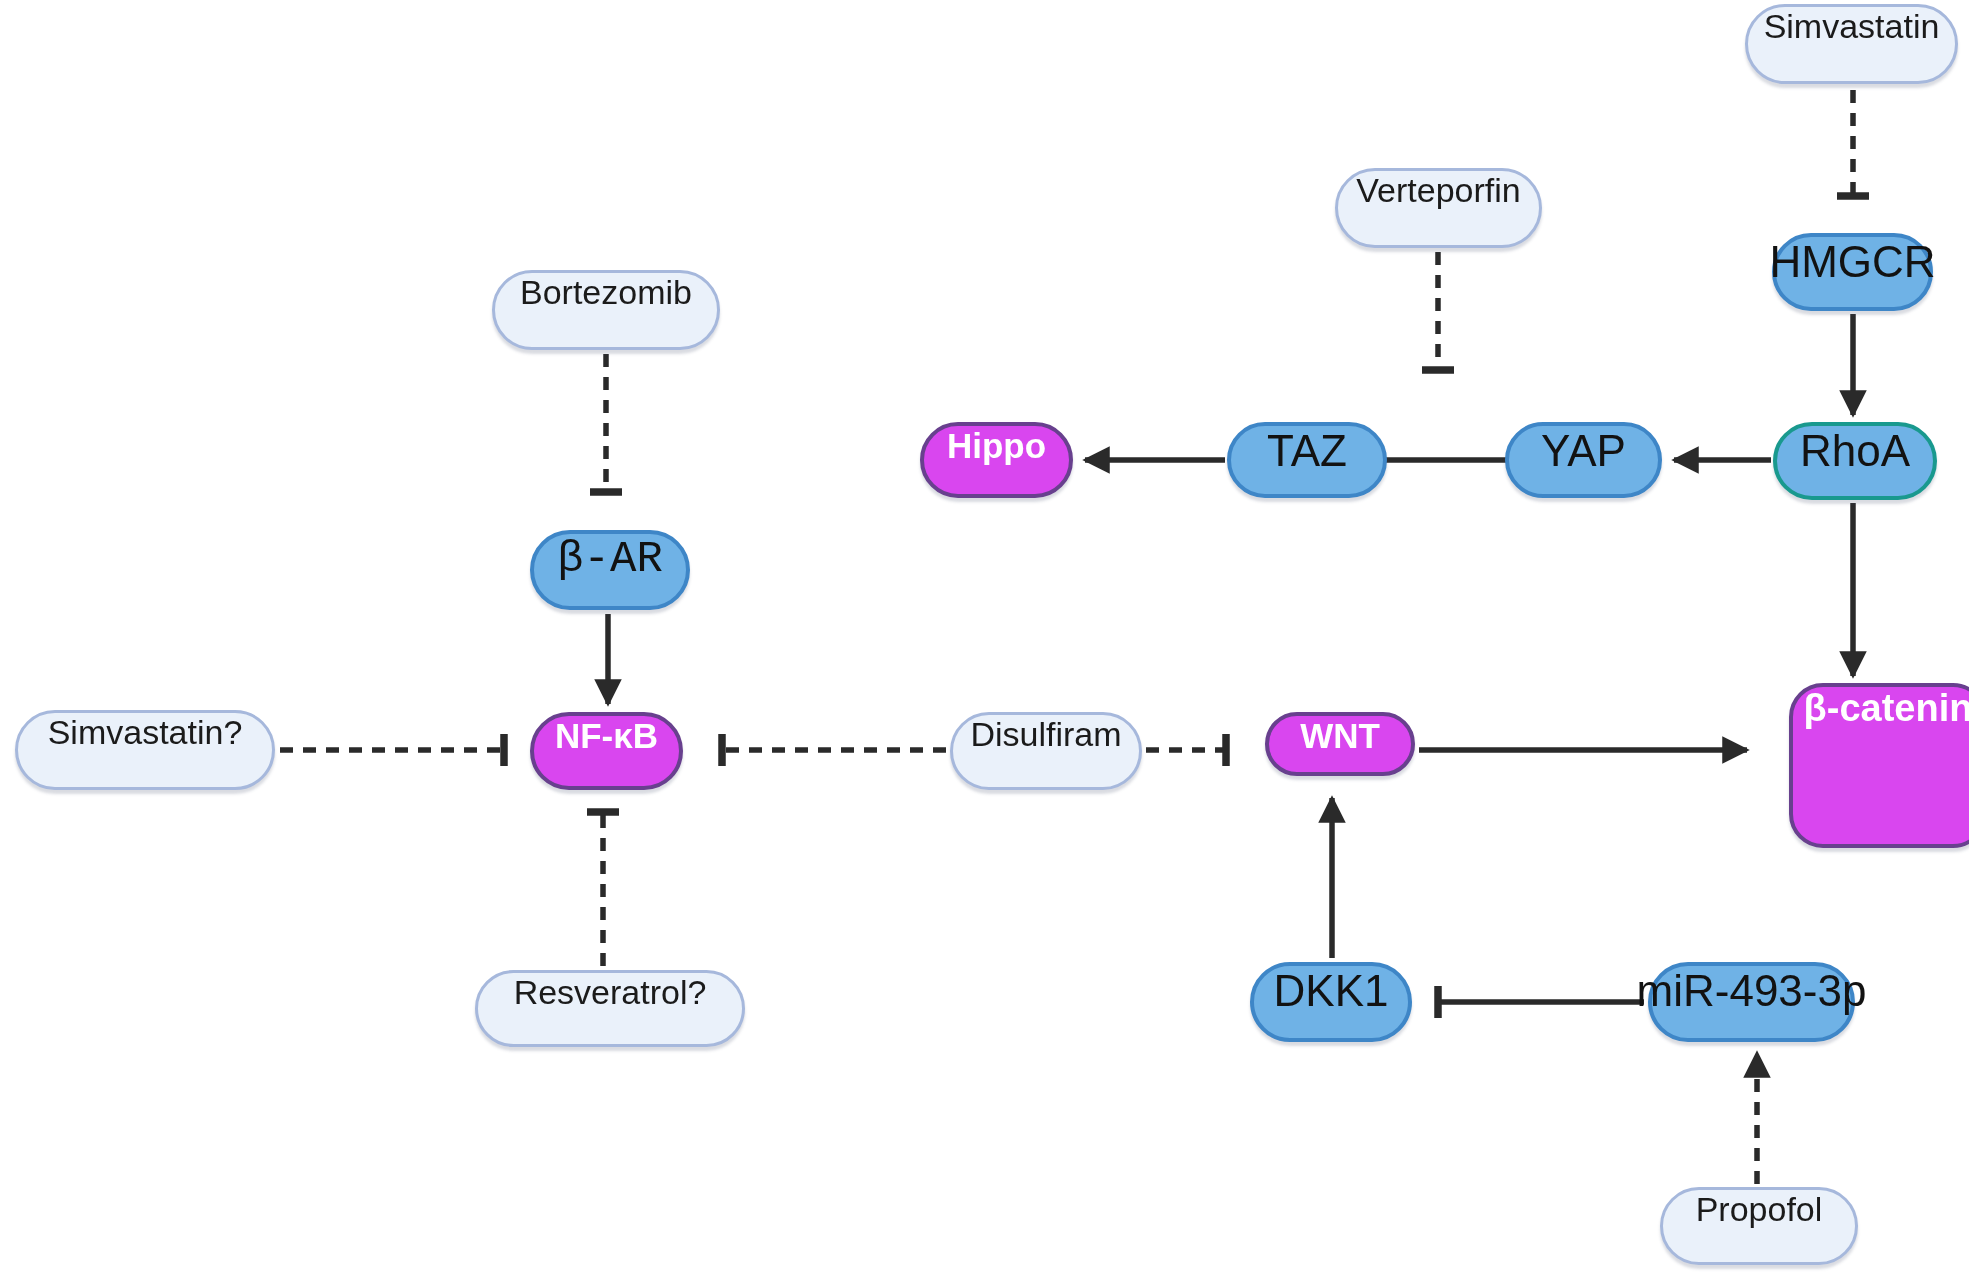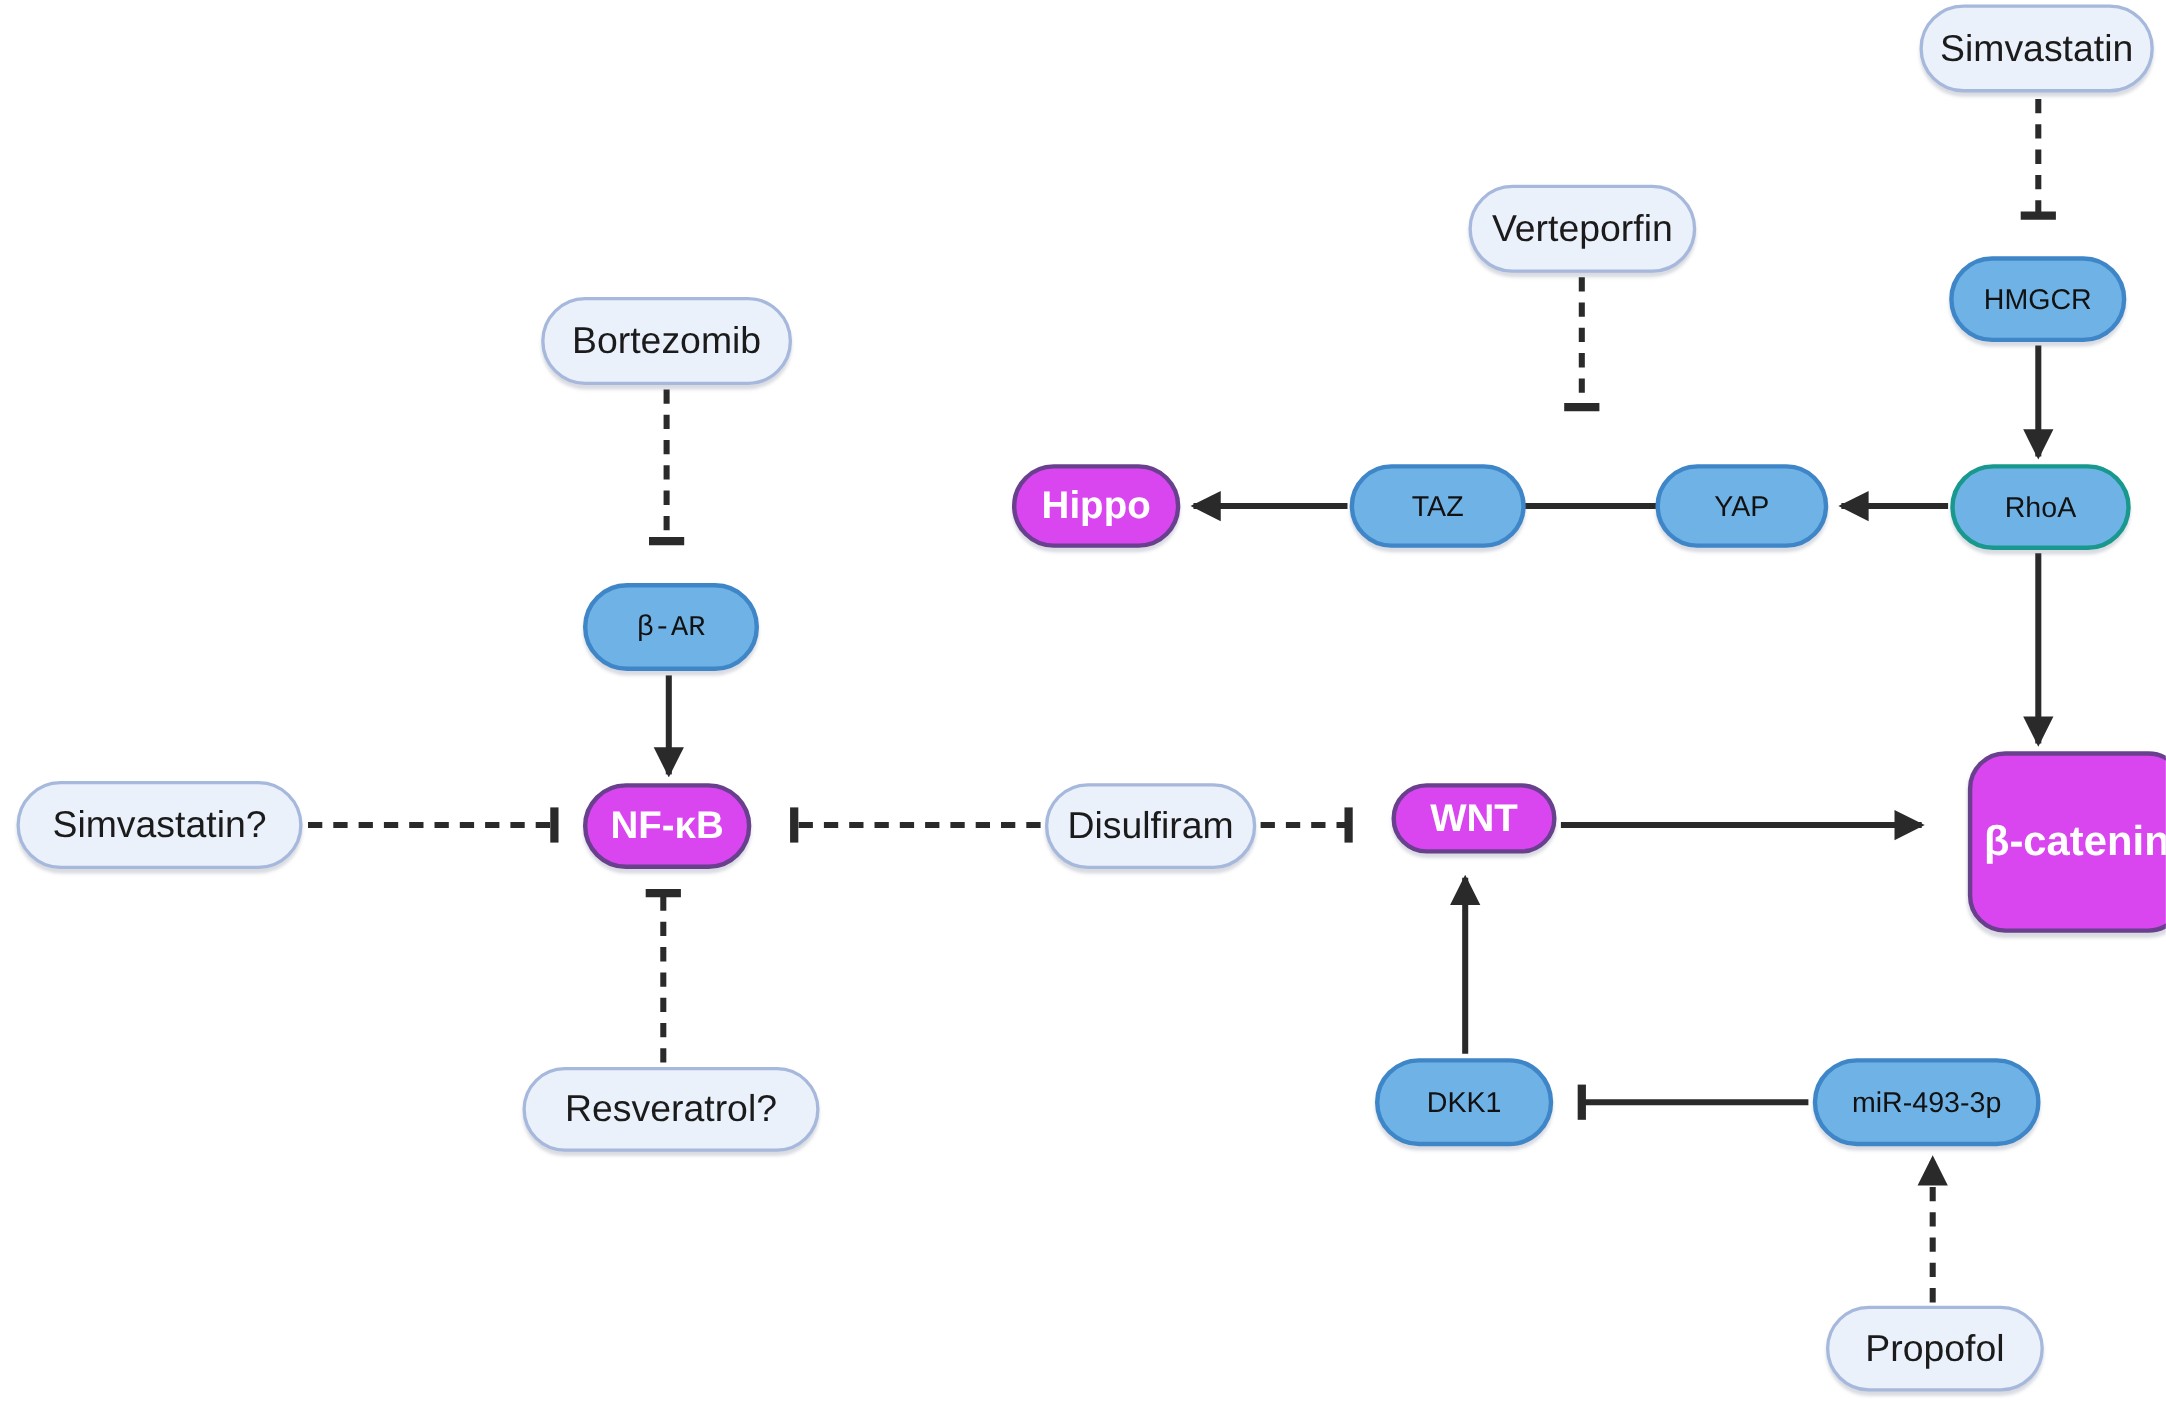--- a/index.html
+++ b/index.html
@@ -9,40 +9,40 @@
     background:#ffffff;
     overflow:hidden;
     font-family:"Liberation Sans",sans-serif;
   }
   #edge-layer{position:absolute;left:0;top:0;width:100%;height:100%;}
   .edge{stroke:#2a2a2a;stroke-width:5.5;fill:none;}
   .edge.dashed{stroke-dasharray:13 10;}
   .tbar{stroke:#2a2a2a;stroke-width:7.5;stroke-linecap:butt;}
   .node{
     position:absolute;
-    display:flex;align-items:center;justify-content:center;
+    display:flex;align-items:flex-start;justify-content:center;
     box-sizing:border-box;
     text-align:center;
     white-space:nowrap;
     box-shadow:0 4px 3px rgba(80,90,120,0.22);
   }
   .node.drug{
     background:#eaf1fa;
     border:3.5px solid #a6b8dc;
     border-radius:44px;
     color:#1b1b1b;
     font-size:34px;
     font-weight:400;
   }
   .node.gene{
     background:#6fb2e6;
     border:4px solid #3e86c7;
     border-radius:44px;
     color:#121212;
-    font-size:26px;
+    font-size:44px;
     font-weight:400;
   }
   .node.pathway{
     background:#d946ef;
     border:4.5px solid #68408e;
     border-radius:40px;
     color:#ffffff;
     font-size:35px;
     font-weight:700;
   }

